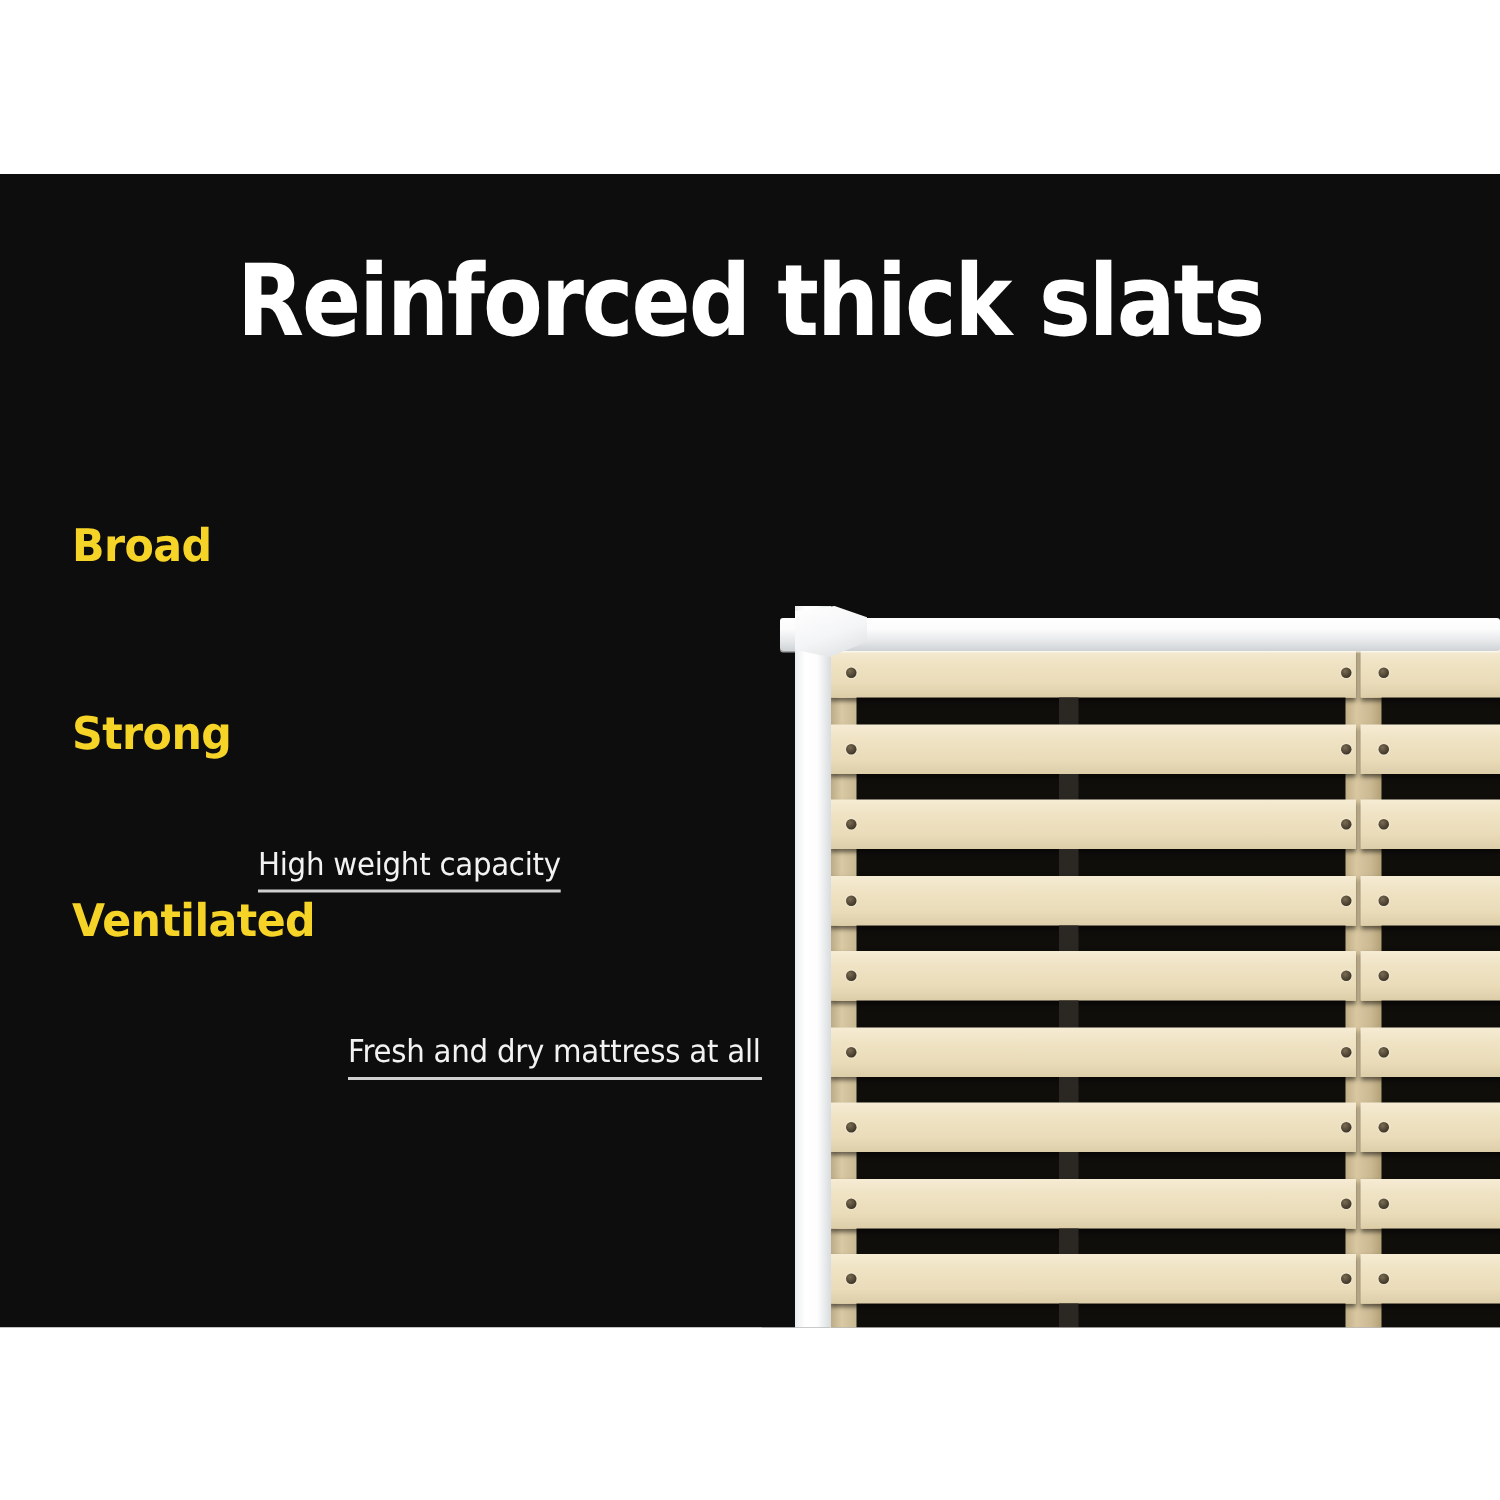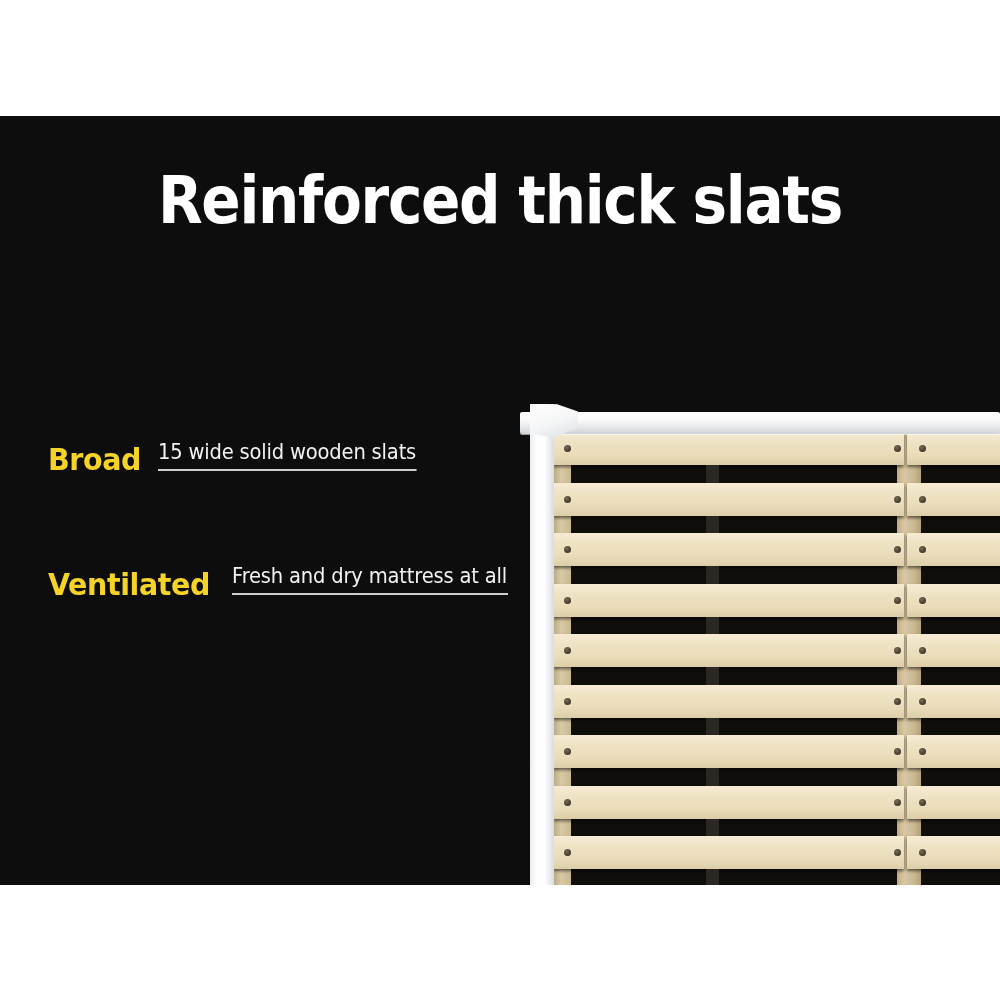--- a/index.html
+++ b/index.html
@@ -43,21 +43,21 @@
   }
 
   
   .features {
     position:absolute;
     left:48px; top:234px;
     width:520px;
   }
   .feature {
     display:flex;
-    align-items:flex-end;
+    align-items:flex-start;
     margin-bottom:0;
     height:125px;
   }
   .f-label {
     color:#f5d327;
     font-family:"DejaVu Sans", sans-serif;
     font-weight:700;
     font-size:30px;
     letter-spacing:-0.4px;
     transform:scaleX(0.95);
@@ -209,27 +209,30 @@
   <div class="band-top"></div>
 
   <div class="panel">
 
     <h1 class="headline">Reinforced thick slats</h1>
 
     <div class="features">
 
       <div class="feature r0">
         <span class="f-label">Broad</span>
+      </div>
+
+
+      <div class="feature r2">
+        <span class="f-label">Strong</span>
         <span class="f-desc-wrap">
-          <span class="f-desc">15 wide solid wooden slats</span>
+          <span class="f-desc">High weight capacity</span>
           <span class="f-underline"></span>
         </span>
       </div>
-
-
 
       <div class="feature r3">
         <span class="f-label">Ventilated</span>
         <span class="f-desc-wrap">
           <span class="f-desc">Fresh and dry mattress at all times</span>
           <span class="f-underline"></span>
         </span>
       </div>
 
     </div>

